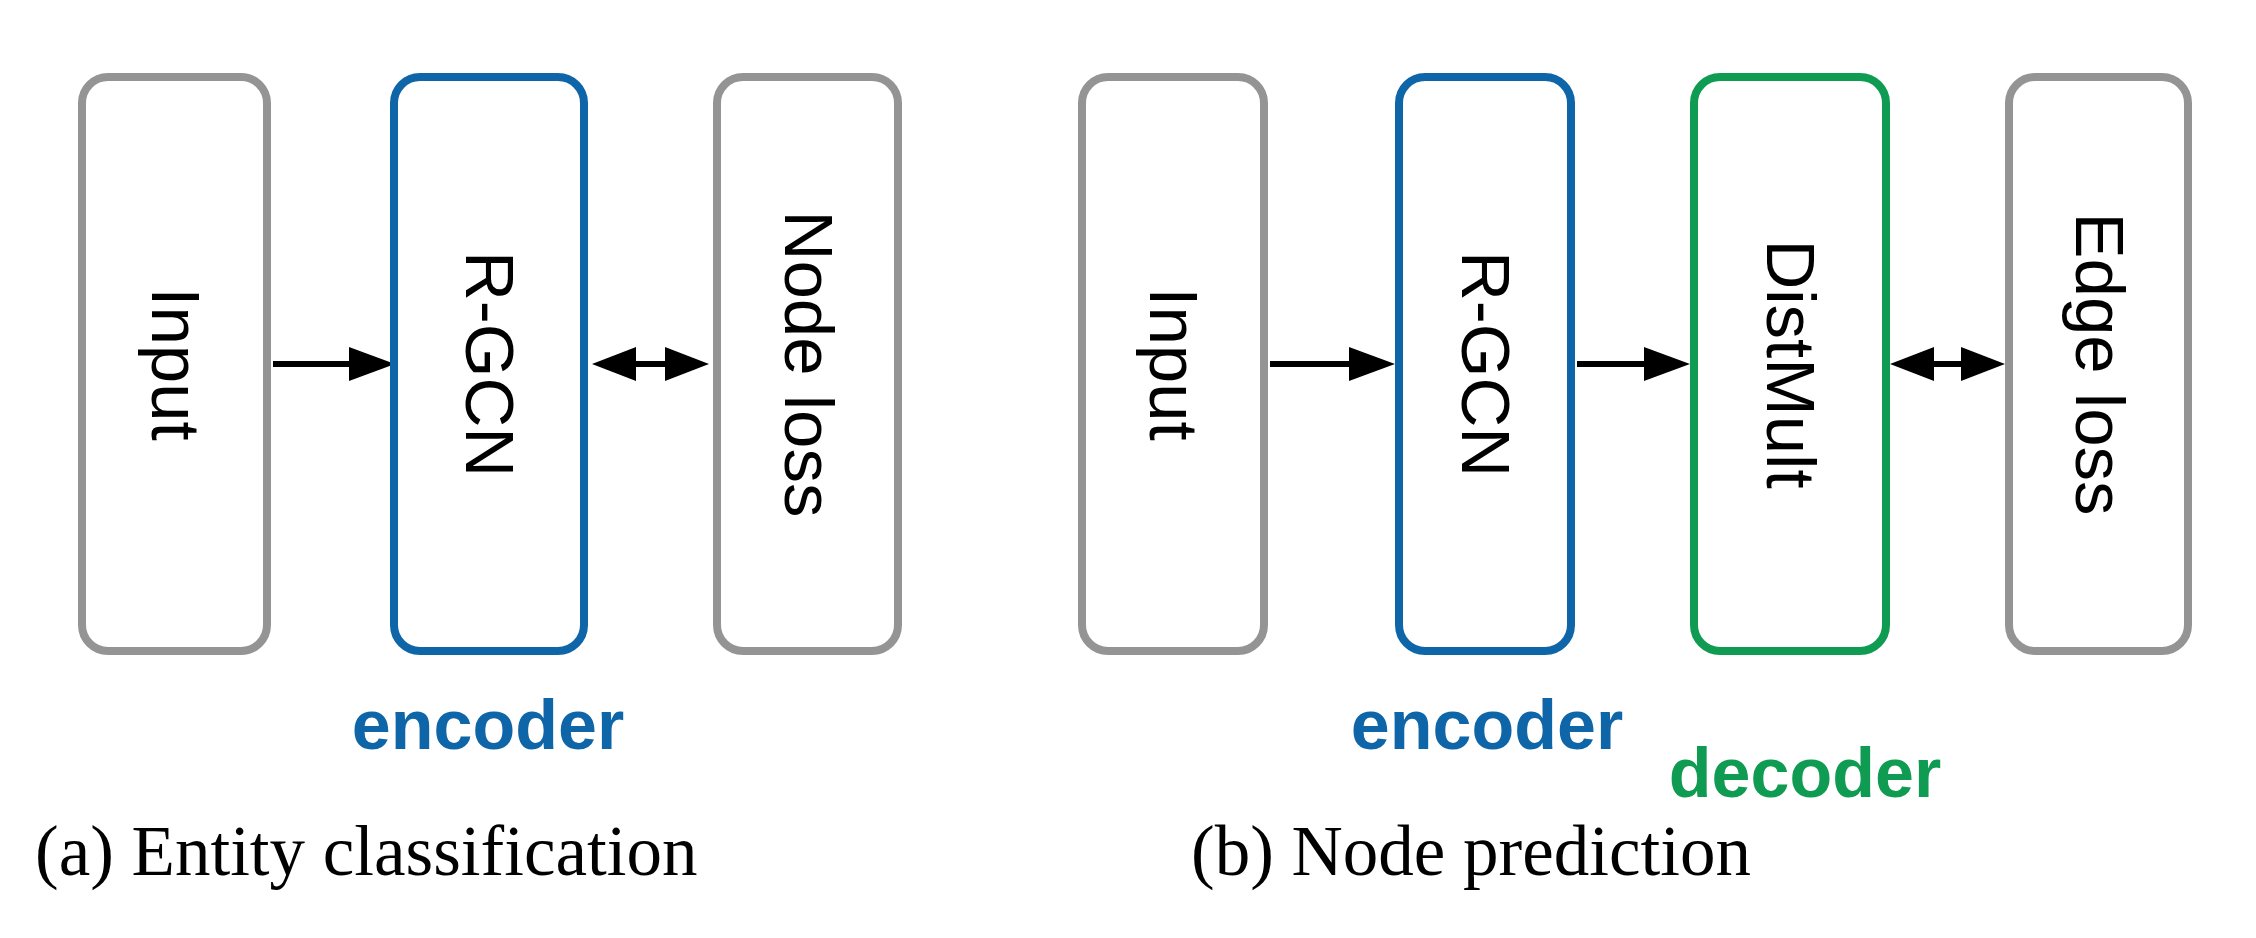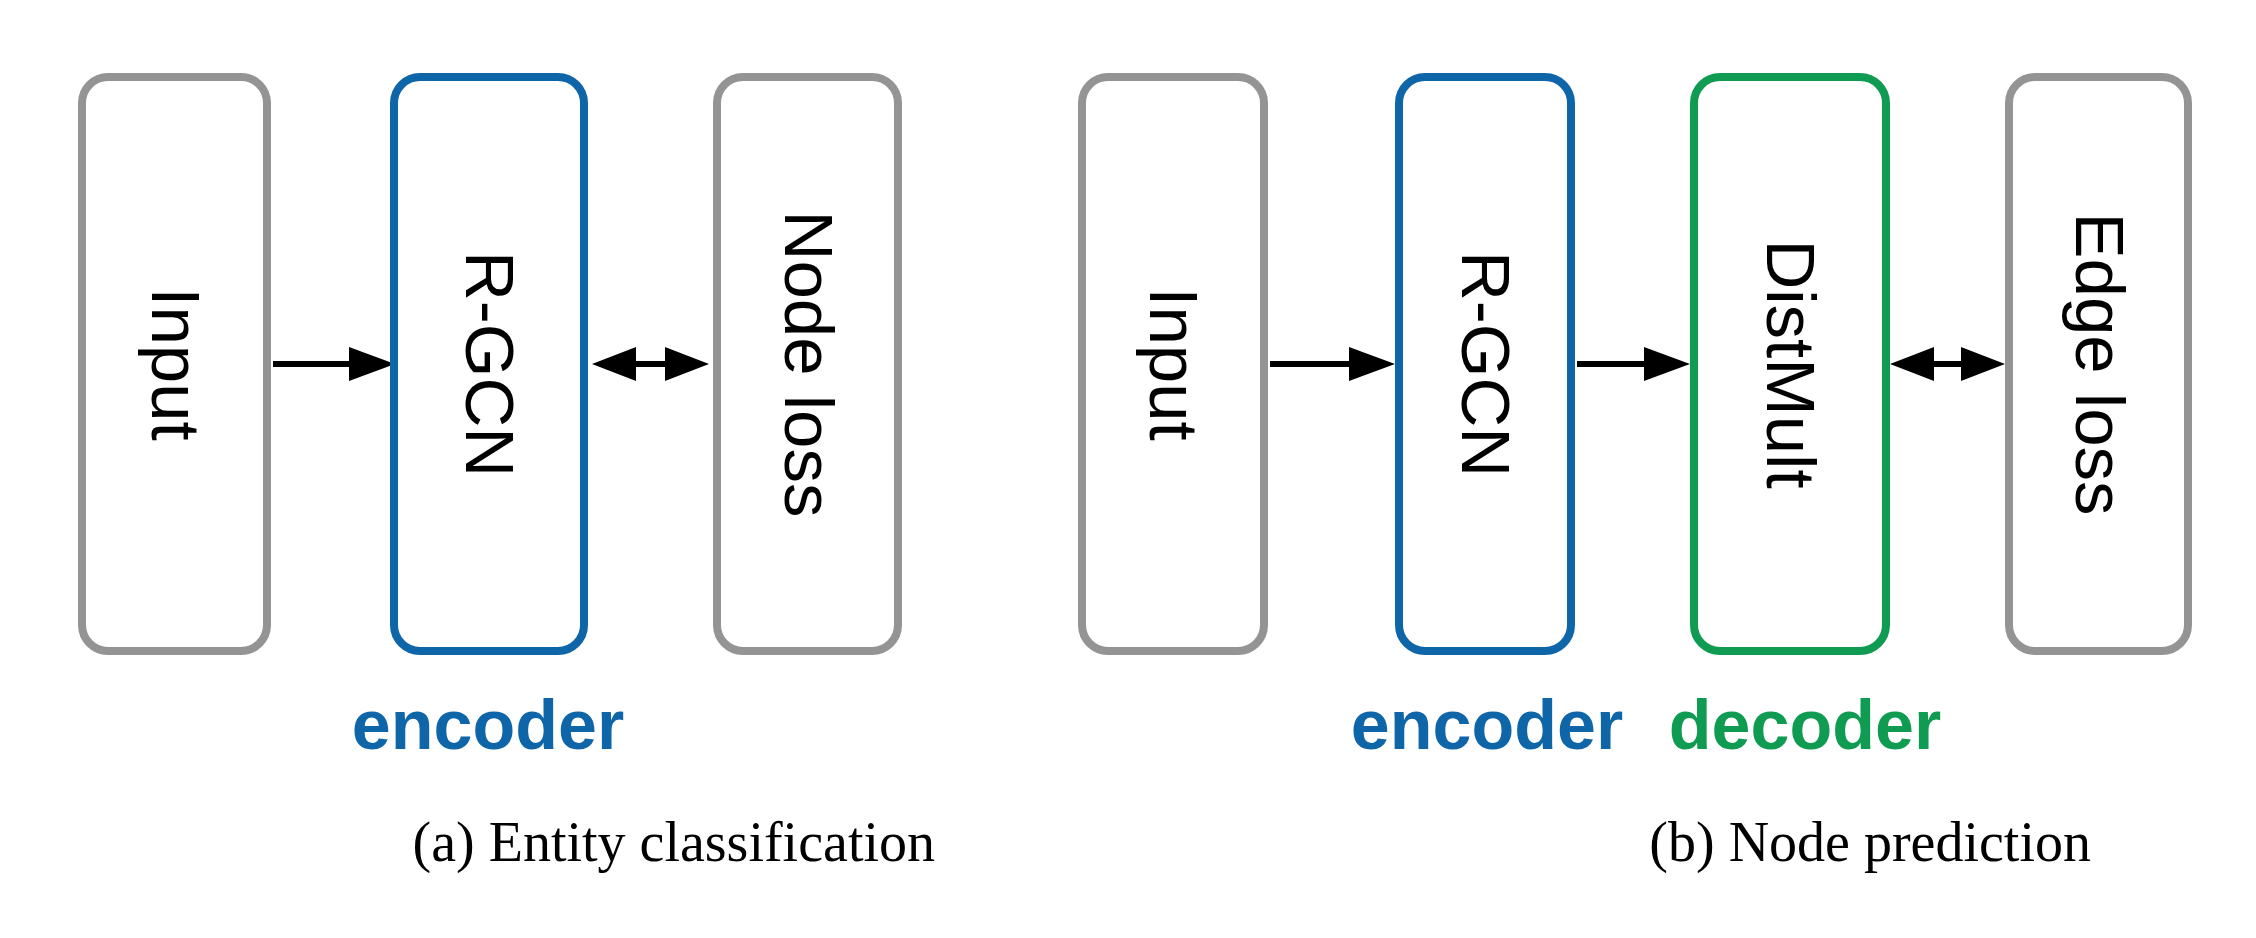--- a/index.html
+++ b/index.html
@@ -24,25 +24,25 @@
     white-space:nowrap; font-size:69px; color:var(--black); line-height:1;
   }
   .arrow{position:absolute; top:334px; height:60px;}
   .arrow svg{display:block; width:100%; height:100%;}
   .annotation{
     position:absolute; top:680px; width:400px; height:90px;
     font-size:70px; font-weight:bold; text-align:center; line-height:90px;
     white-space:nowrap;
   }
   .annotation.color-blue{color:var(--blue);}
-  .annotation.color-green{color:var(--green);}
+  .annotation.color-green{color:var(--green);margin-top:48px;}
   .caption{
     position:absolute; top:812px; width:900px; height:110px;
-    font-family:"Liberation Serif", serif; font-size:56px; color:var(--black);
-    text-align:right; line-height:1.1; white-space:nowrap;
+    font-family:"Liberation Serif", serif; font-size:71px; color:var(--black);
+    text-align:left; line-height:1.1; white-space:nowrap;
   }
 </style>
 </head>
 <body>
 
 <div id="canvas">
 
   <div class="box border-gray" style="left:78px; width:193px;">
     <span class="box-label">Input</span>
   </div>

